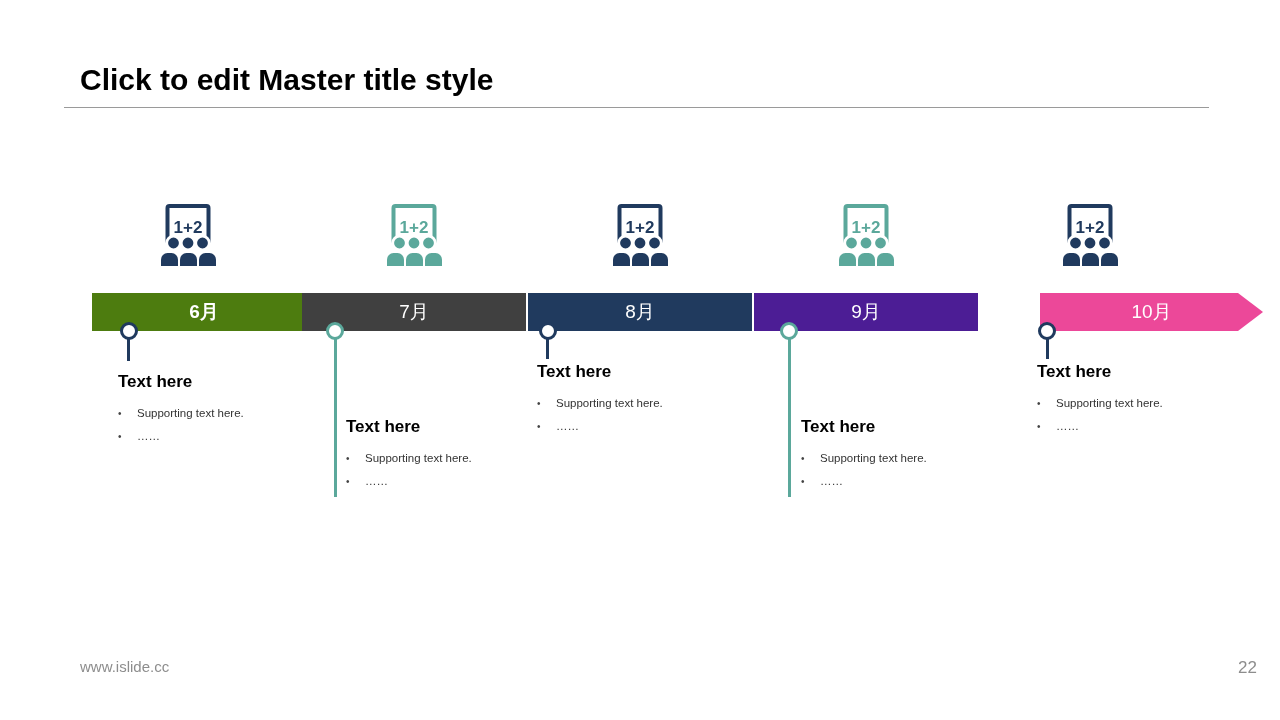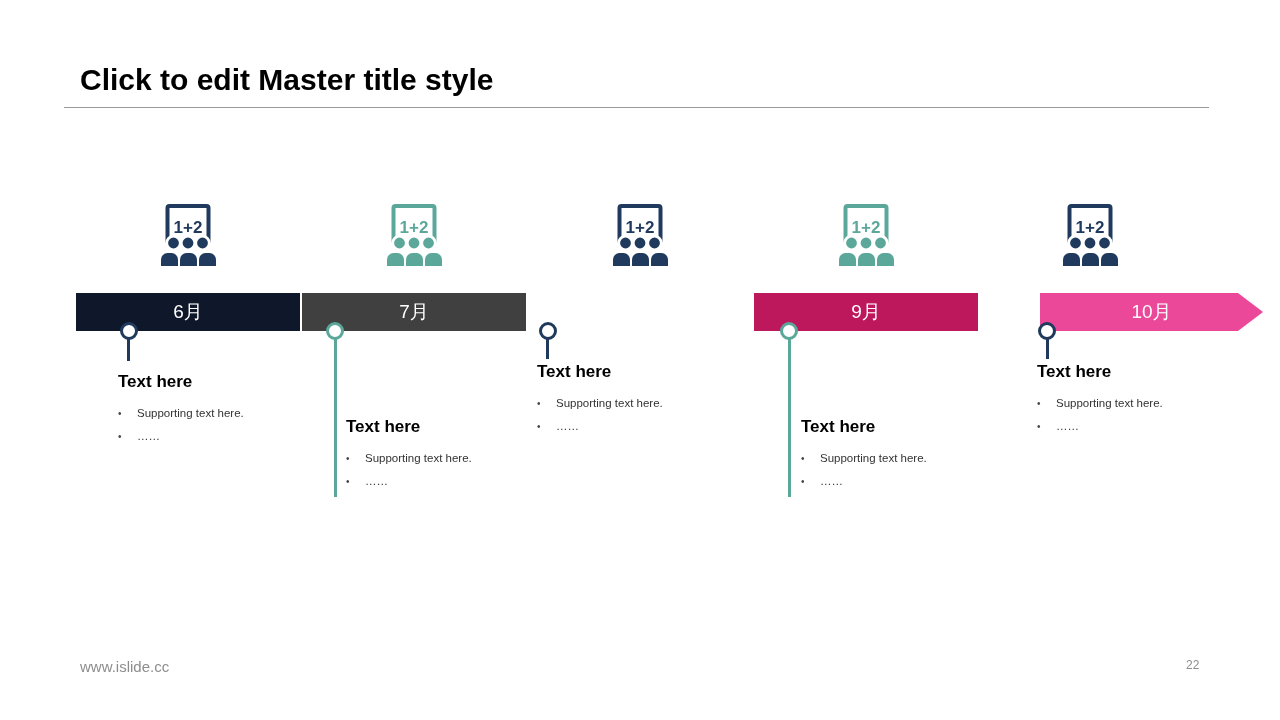--- a/index.html
+++ b/index.html
@@ -43,37 +43,40 @@
   .block h3{
     margin:0 0 15px 0;font-size:17px;font-weight:bold;color:#000;
   }
   .bullet{
     display:flex;align-items:baseline;margin-bottom:10px;
     font-size:11.5px;color:#333;line-height:13px;
   }
   .bullet .dot{flex:0 0 19px;font-size:10px;color:#444;}
   
   .footer-url{position:absolute;left:80px;top:658px;font-size:15px;color:#8d8d8d;}
-  .footer-page{position:absolute;left:1186px;top:658px;font-size:12px;color:#8d8d8d;}
+  .footer-page{position:absolute;left:1238px;top:658px;font-size:17px;color:#8d8d8d;}
 </style>
 </head>
 <body>
 
 <div class="slide">
 
   <h1 class="slide-title">Click to edit Master title style</h1>
   <div class="title-rule"></div>
 
-  <div class="seg" style="left: 76px; width: 224px; background-color: #0f172a;">
+  <div class="seg" style="left: 92px; width: 224px; background-color: #4d7c0f; font-weight: bold;">
     <span class="seg-label">6月</span>
   </div>
   <div class="seg" style="left: 302px; width: 224px; background-color: #404040;">
     <span class="seg-label">7月</span>
   </div>
-  <div class="seg" style="left: 754px; width: 224px; background-color: #be185d;">
+  <div class="seg" style="left: 528px; width: 224px; background-color: rgb(32, 58, 94);">
+    <span class="seg-label">8月</span>
+  </div>
+  <div class="seg" style="left: 754px; width: 224px; background-color: #4c1d95;">
     <span class="seg-label">9月</span>
   </div>
   <div class="seg seg-arrow" style="left: 1040px; width: 223px; background-color: #ec4899;">
     <span class="seg-label">10月</span>
   </div>
 
   <svg class="col-icon" style="left:159px" width="58" height="62" viewBox="0 0 58 62">
     <rect class="i-board" x="8.5" y="2" width="41" height="37" rx="2" stroke-width="4" style="stroke: rgb(32, 58, 94);"></rect>
     <g style="fill: rgb(32, 58, 94);">
       <text class="i-label" x="29" y="29">1+2</text>

